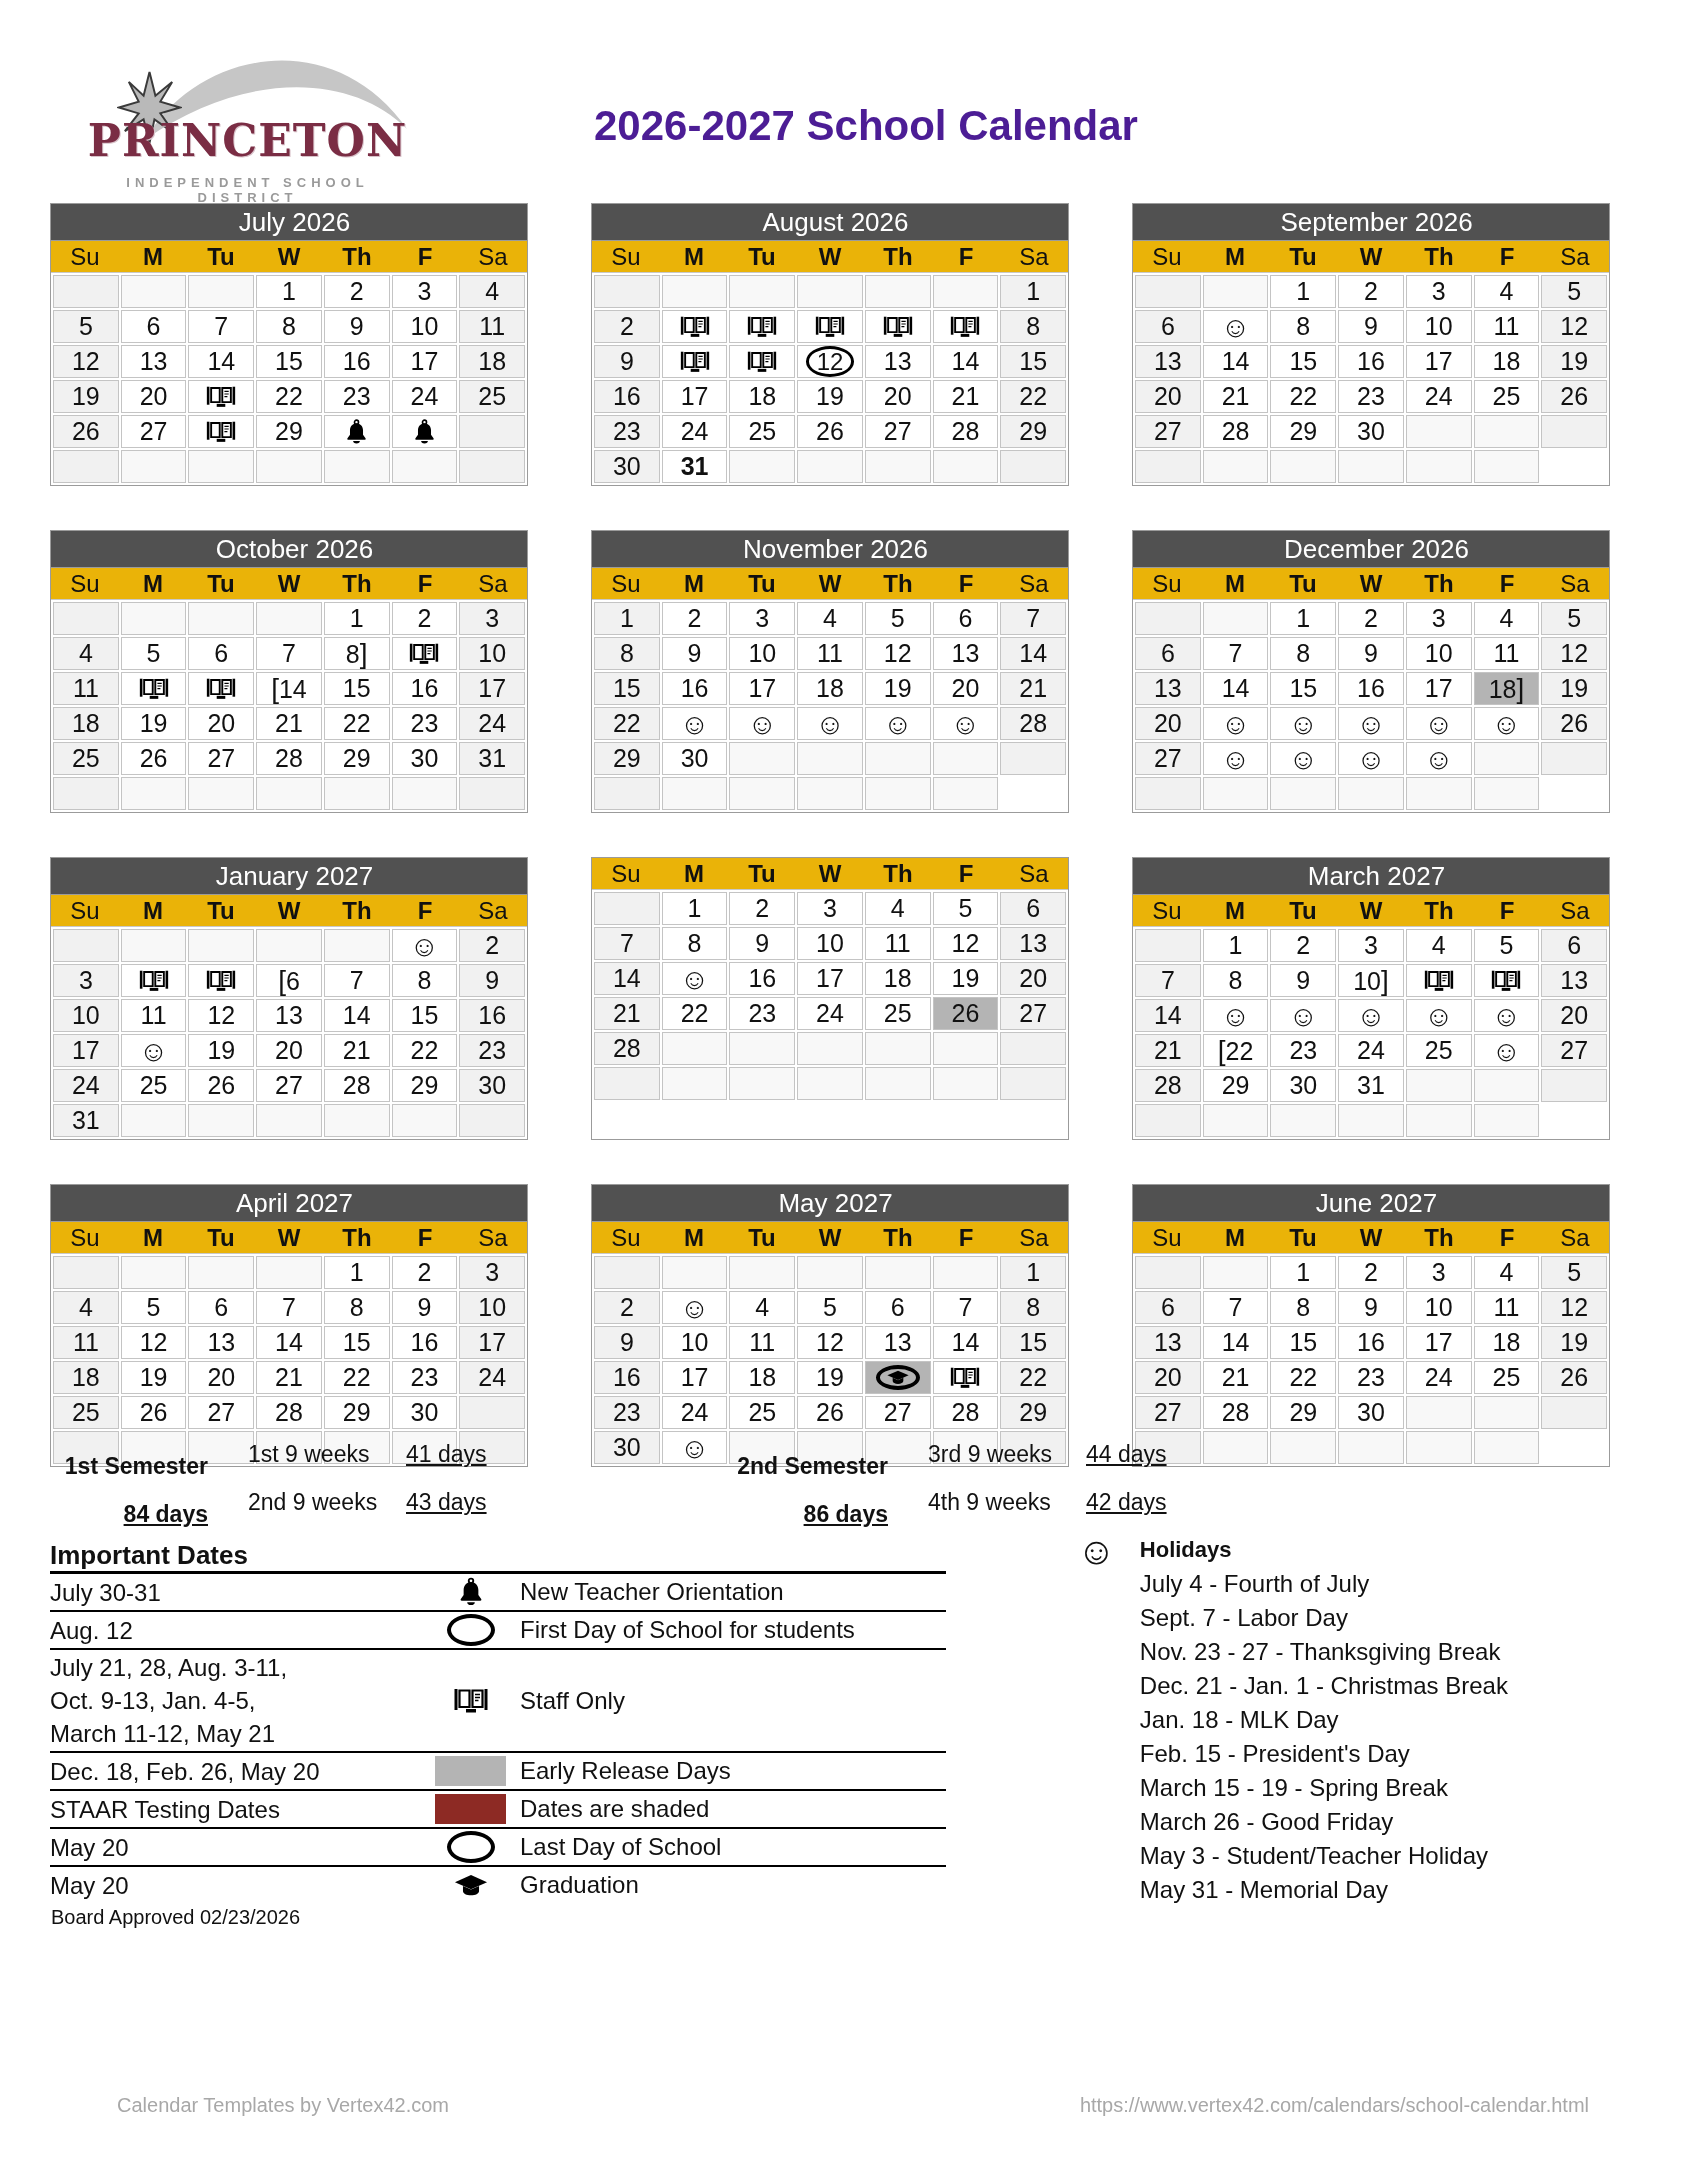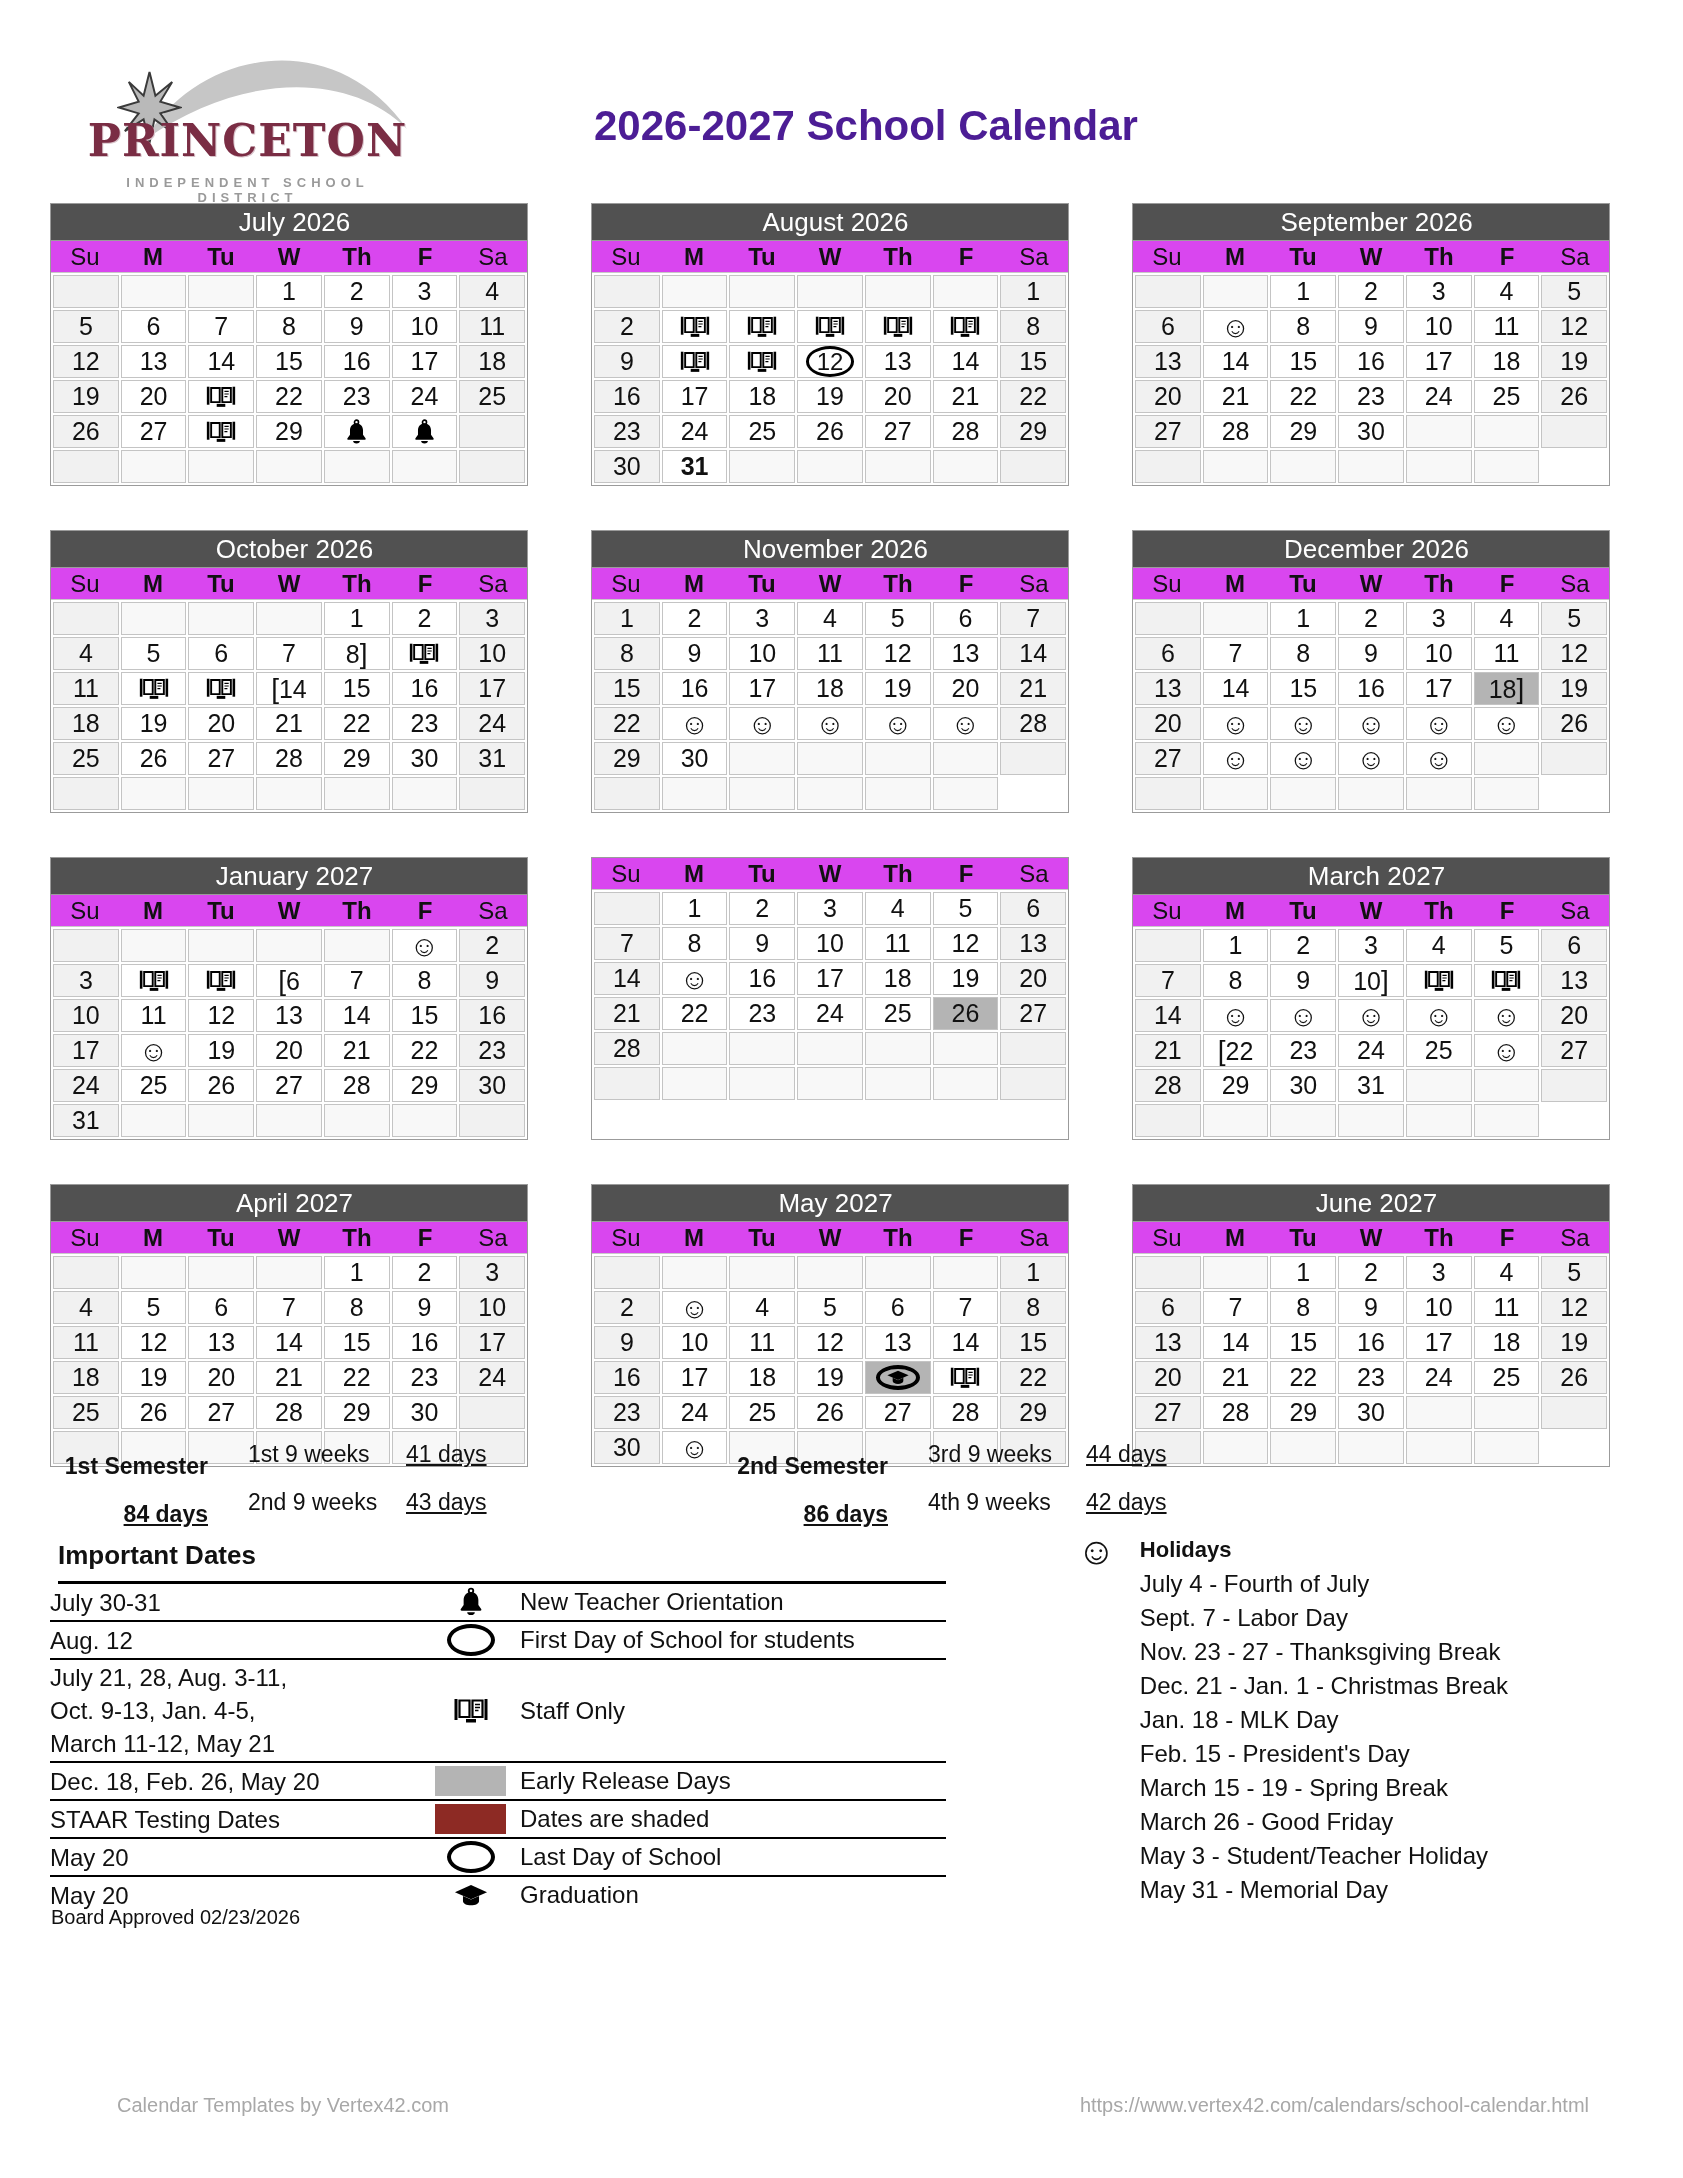--- a/index.html
+++ b/index.html
@@ -34,21 +34,21 @@
   .month { border:1px solid #9b9b9b; background:#fff; }
   .month-header {
     background:#515151; color:#fff; text-align:center;
     font-size:26px; height:36px; line-height:36px; font-weight:400;
     border-bottom:1px solid #9b9b9b;
     padding-left:11px;
   }
   .dow {
     display:grid; grid-template-columns:repeat(7,1fr);
     height:31px; align-items:center; text-align:center; font-size:24px;
-    border-bottom:1px solid #c9c9c9; background:#d946ef;
+    border-bottom:1px solid #c9c9c9; background:#eab308;
   }
   .dow .wd { font-weight:bold; }
   .month-grid { display:grid; grid-template-columns:repeat(7,1fr); gap:2px; padding:2px; }
   .day-cell {
     height:31px; border:1px solid #c4c4c4; background:#fff;
     display:flex; align-items:center; justify-content:center;
     font-size:25px; overflow:visible;
   }
   .day-cell.weekend { background:#f1f1f1; }
   .day-cell.empty { background:#f8f8f8; }
@@ -67,21 +67,21 @@
   }
   
   .semesters { position:absolute; left:50px; top:1441px; width:1287px; height:79px; font-size:23px; }
   .sem-group { position:absolute; top:0; display:grid; grid-template-columns:158px 188px 119px; row-gap:9px; }
   .sem-group .c1 { text-align:right; font-weight:bold;margin-top:12px; }
   .sem-group .c2 { padding-left:40px; }
   .sem-group .c3 { padding-left:10px; }
   .u { text-decoration:underline; }
   
   .impdates { position:absolute; left:50px; top:1540px; width:896px; font-size:24px; }
-  .imp-heading { font-weight:bold; font-size:26px; padding-bottom:10px; border-bottom:3px solid #000;margin-left:8px; }
+  .imp-heading { font-weight:bold; font-size:26px; padding-bottom:0; border-bottom:3px solid #000; }
   .imp-row {
     display:grid; grid-template-columns:371px 99px 1fr; align-items:center;
     border-bottom:2.5px solid #000; min-height:34px; padding:1px 0;
   }
   .imp-row.no-line { border-bottom:none; }
   .imp-dates { white-space:pre-line; line-height:33px; }
   .imp-icon { display:flex; align-items:center; justify-content:center; }
   .swatch-gray { width:71px; height:30px; background:#b4b4b4; }
   .swatch-red  { width:71px; height:30px; background:#8d2a24; }
   .legend-oval { display:inline-block; width:40px; height:24px; border:4.5px solid #000; border-radius:50%; }

